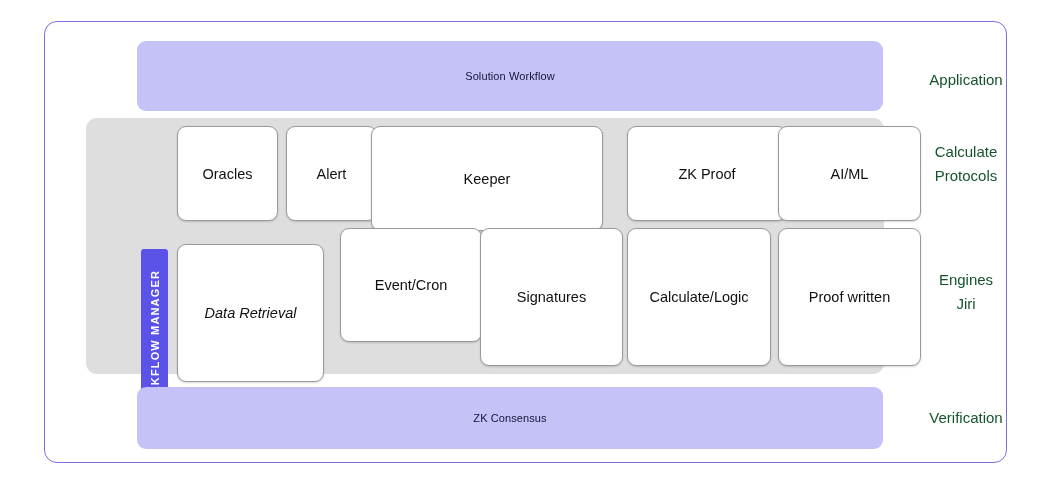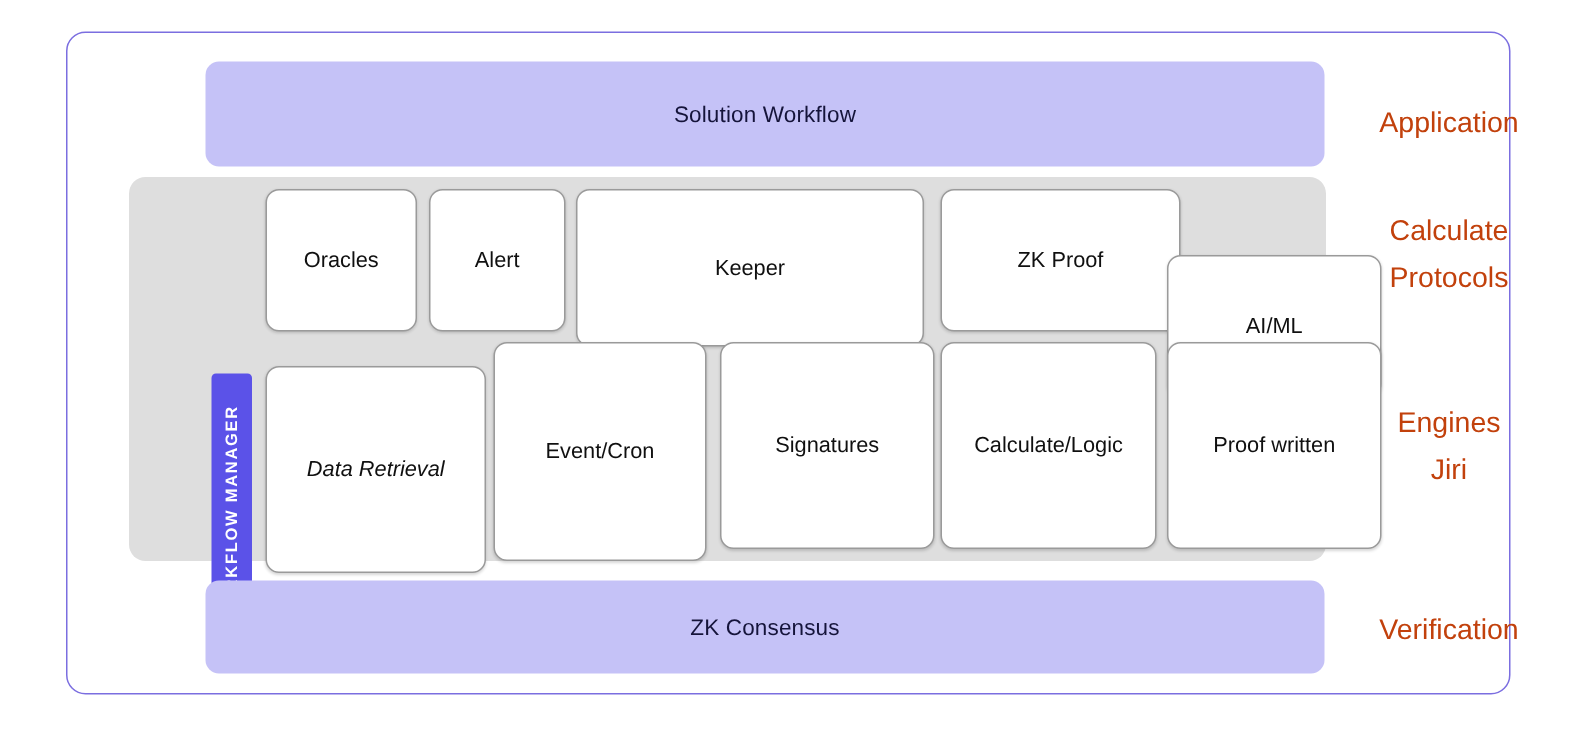--- a/index.html
+++ b/index.html
@@ -31,21 +31,21 @@
   
   .band {
     position: absolute;
     background: #c5c2f7;
     border-radius: 9px;
     display: flex;
     align-items: center;
     justify-content: center;
   }
   .band-label {
-    font-size: 15px;
+    font-size: 11px;
     color: #15143a;
     letter-spacing: 0.1px;
     white-space: nowrap;
   }
 
   #application-band {
     left: 92px;
     top: 19px;
     width: 746px;
     height: 70px;
@@ -106,36 +106,36 @@
   .card-label {
     font-size: 14.5px;
     color: #101010;
     white-space: nowrap;
     text-align: center;
   }
 
   
   #card-oracles   { left: 91px;  top: 8px;  width: 101px; height: 95px; }
   #card-alert     { left: 200px; top: 8px;  width: 91px;  height: 95px; }
-  #card-keeper    { left: 298px; top: 8px;  width: 232px; height: 105px; }
+  #card-keeper    { left: 285px; top: 8px;  width: 232px; height: 105px; }
   #card-zkproof   { left: 541px; top: 8px;  width: 160px; height: 95px; }
-  #card-aiml      { left: 692px; top: 8px;  width: 143px; height: 95px; margin-top: 44px; }
+  #card-aiml      { left: 692px; top: 8px;  width: 143px; height: 95px; }
 
   
   #card-data-retrieval { left: 91px;  top: 126px; width: 147px; height: 138px; font-style: italic; }
-  #card-event-cron     { left: 243px; top: 110px; width: 142px; height: 146px; }
+  #card-event-cron     { left: 254px; top: 110px; width: 142px; height: 114px; }
   #card-signatures     { left: 394px; top: 110px; width: 143px; height: 138px; }
   #card-calculate      { left: 541px; top: 110px; width: 144px; height: 138px; }
   #card-proof-written  { left: 692px; top: 110px; width: 143px; height: 138px; }
 
   
   .layer-label {
     position: absolute;
-    font-size: 19px;
-    color: #c2410c;
+    font-size: 15px;
+    color: #14532d;
     text-align: center;
     line-height: 1.62;
     width: 150px;
   }
   #layer-label-application  { left: 846px; top: 46px; }
   #layer-label-middleware   { left: 846px; top: 118px; }
   #layer-label-jiri         { left: 846px; top: 246px; }
   #layer-label-verification { left: 846px; top: 384px; }
 </style>
 </head>

